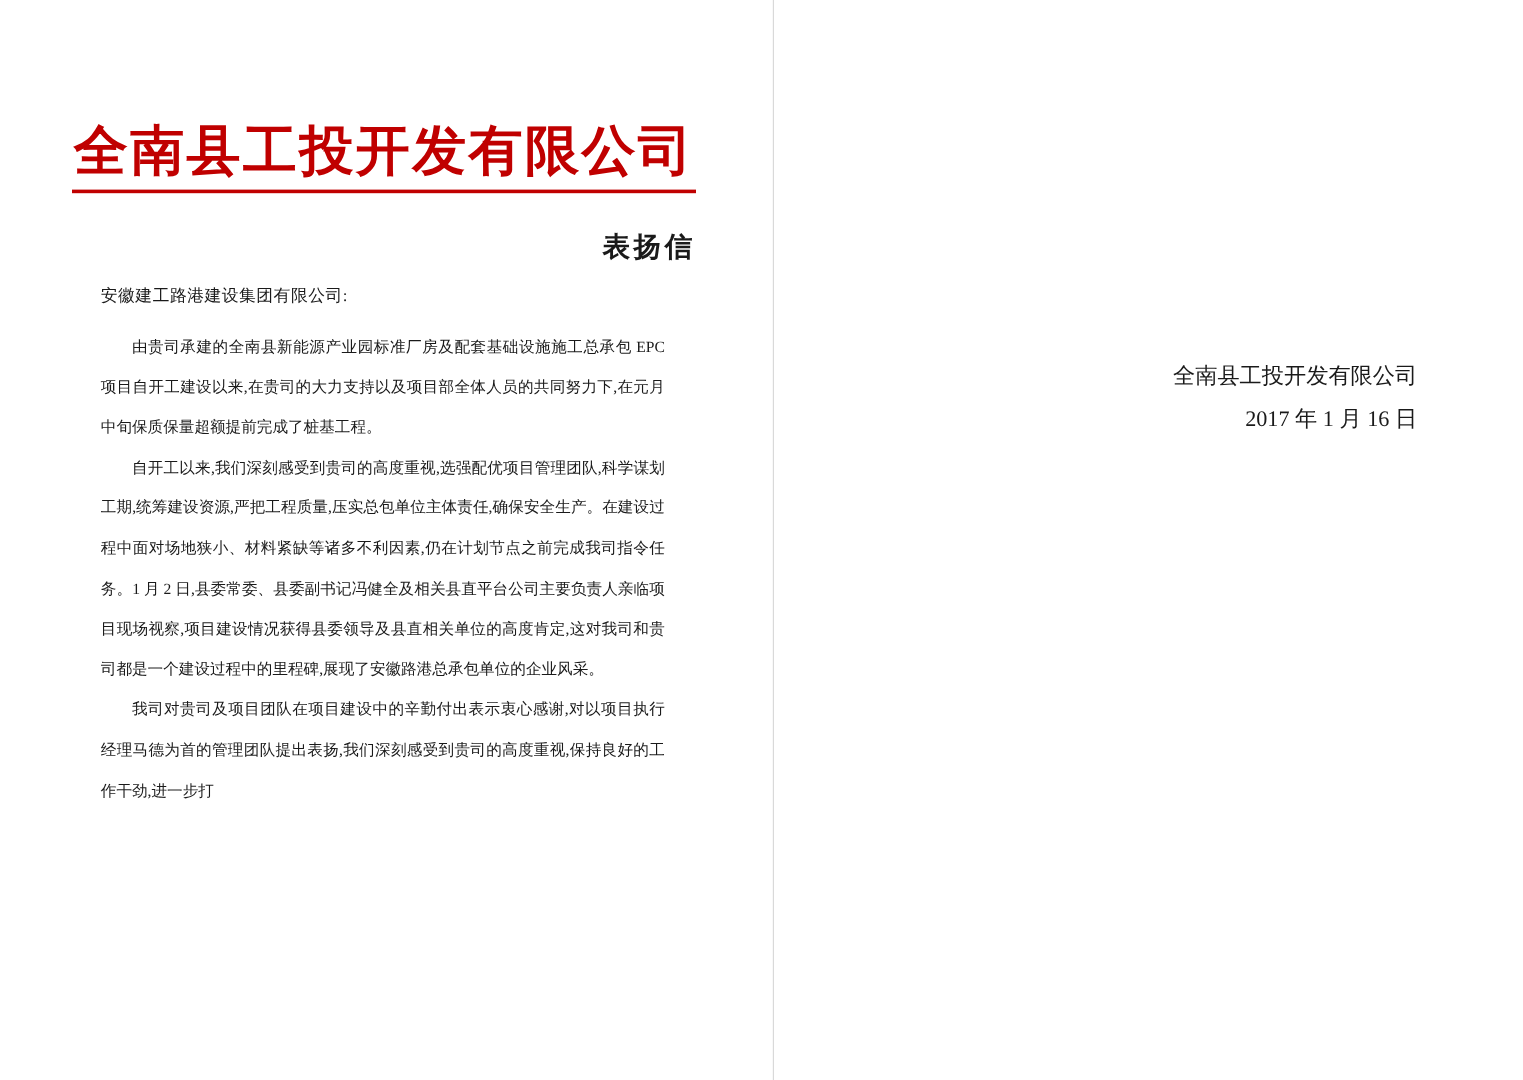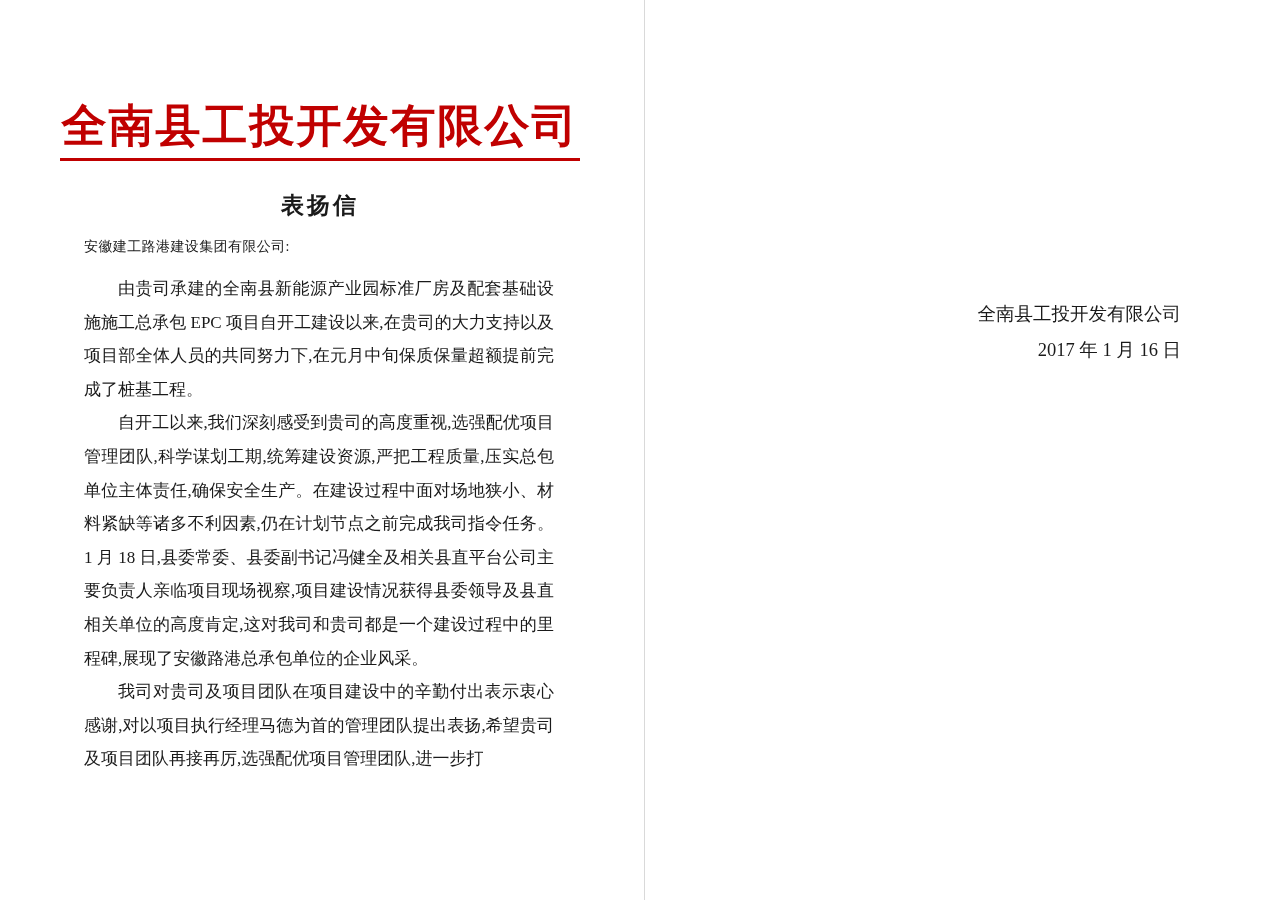--- a/index.html
+++ b/index.html
@@ -65,40 +65,40 @@
     height: 3px;
     background: #c00000;
     width: 100%;
   }
 
   .doc-title {
     position: absolute;
     left: 60px;
     top: 190px;
     width: 520px;
-    text-align: center;
+    text-align: right;
     font-weight: bold;
     font-size: 23px;
     letter-spacing: 3px;
   }
 
   .salutation {
     position: absolute;
     left: 84px;
     top: 238px;
     font-size: 14px;
     letter-spacing: 0.4px;
   }
 
   .body-left {
     position: absolute;
     left: 84px;
     top: 272px;
     width: 470px;
-    font-size: 17px;
+    font-size: 13px;
     line-height: 33.6px;
     text-align: justify;
     text-justify: inter-ideograph;
   }
   .para {
     margin: 0;
     text-indent: 2em;
     text-align: justify;
     text-justify: inter-ideograph;
   }
@@ -127,22 +127,22 @@
       <div class="letterhead-title">全南县工投开发有限公司</div>
       <div class="letterhead-rule"></div>
     </div>
 
     <div class="doc-title">表扬信</div>
 
     <div class="salutation">安徽建工路港建设集团有限公司:</div>
 
     <div class="body-left">
       <p class="para">由贵司承建的全南县新能源产业园标准厂房及配套基础设施施工总承包 EPC 项目自开工建设以来,在贵司的大力支持以及项目部全体人员的共同努力下,在元月中旬保质保量超额提前完成了桩基工程。</p>
-      <p class="para">自开工以来,我们深刻感受到贵司的高度重视,选强配优项目管理团队,科学谋划工期,统筹建设资源,严把工程质量,压实总包单位主体责任,确保安全生产。在建设过程中面对场地狭小、材料紧缺等诸多不利因素,仍在计划节点之前完成我司指令任务。1 月 18 日,县委常委、县委副书记冯健全及相关县直平台公司主要负责人亲临项目现场视察,项目建设情况获得县委领导及县直相关单位的高度肯定,这对我司和贵司都是一个建设过程中的里程碑,展现了安徽路港总承包单位的企业风采。</p>
-      <p class="para">我司对贵司及项目团队在项目建设中的辛勤付出表示衷心感谢,对以项目执行经理马德为首的管理团队提出表扬,希望贵司及项目团队再接再厉,选强配优项目管理团队,进一步打</p>
+      <p class="para">自开工以来,我们深刻感受到贵司的高度重视,选强配优项目管理团队,科学谋划工期,统筹建设资源,严把工程质量,压实总包单位主体责任,确保安全生产。在建设过程中面对场地狭小、材料紧缺等诸多不利因素,仍在计划节点之前完成我司指令任务。1 月 2 日,县委常委、县委副书记冯健全及相关县直平台公司主要负责人亲临项目现场视察,项目建设情况获得县委领导及县直相关单位的高度肯定,这对我司和贵司都是一个建设过程中的里程碑,展现了安徽路港总承包单位的企业风采。</p>
+      <p class="para">我司对贵司及项目团队在项目建设中的辛勤付出表示衷心感谢,对以项目执行经理马德为首的管理团队提出表扬,我们深刻感受到贵司的高度重视,保持良好的工作干劲,进一步打</p>
     </div>
 
   </div>
 
   <div class="gutter"></div>
 
   <div class="sheet sheet-right">
 
     <div class="signature-block">
       <div>全南县工投开发有限公司</div>

